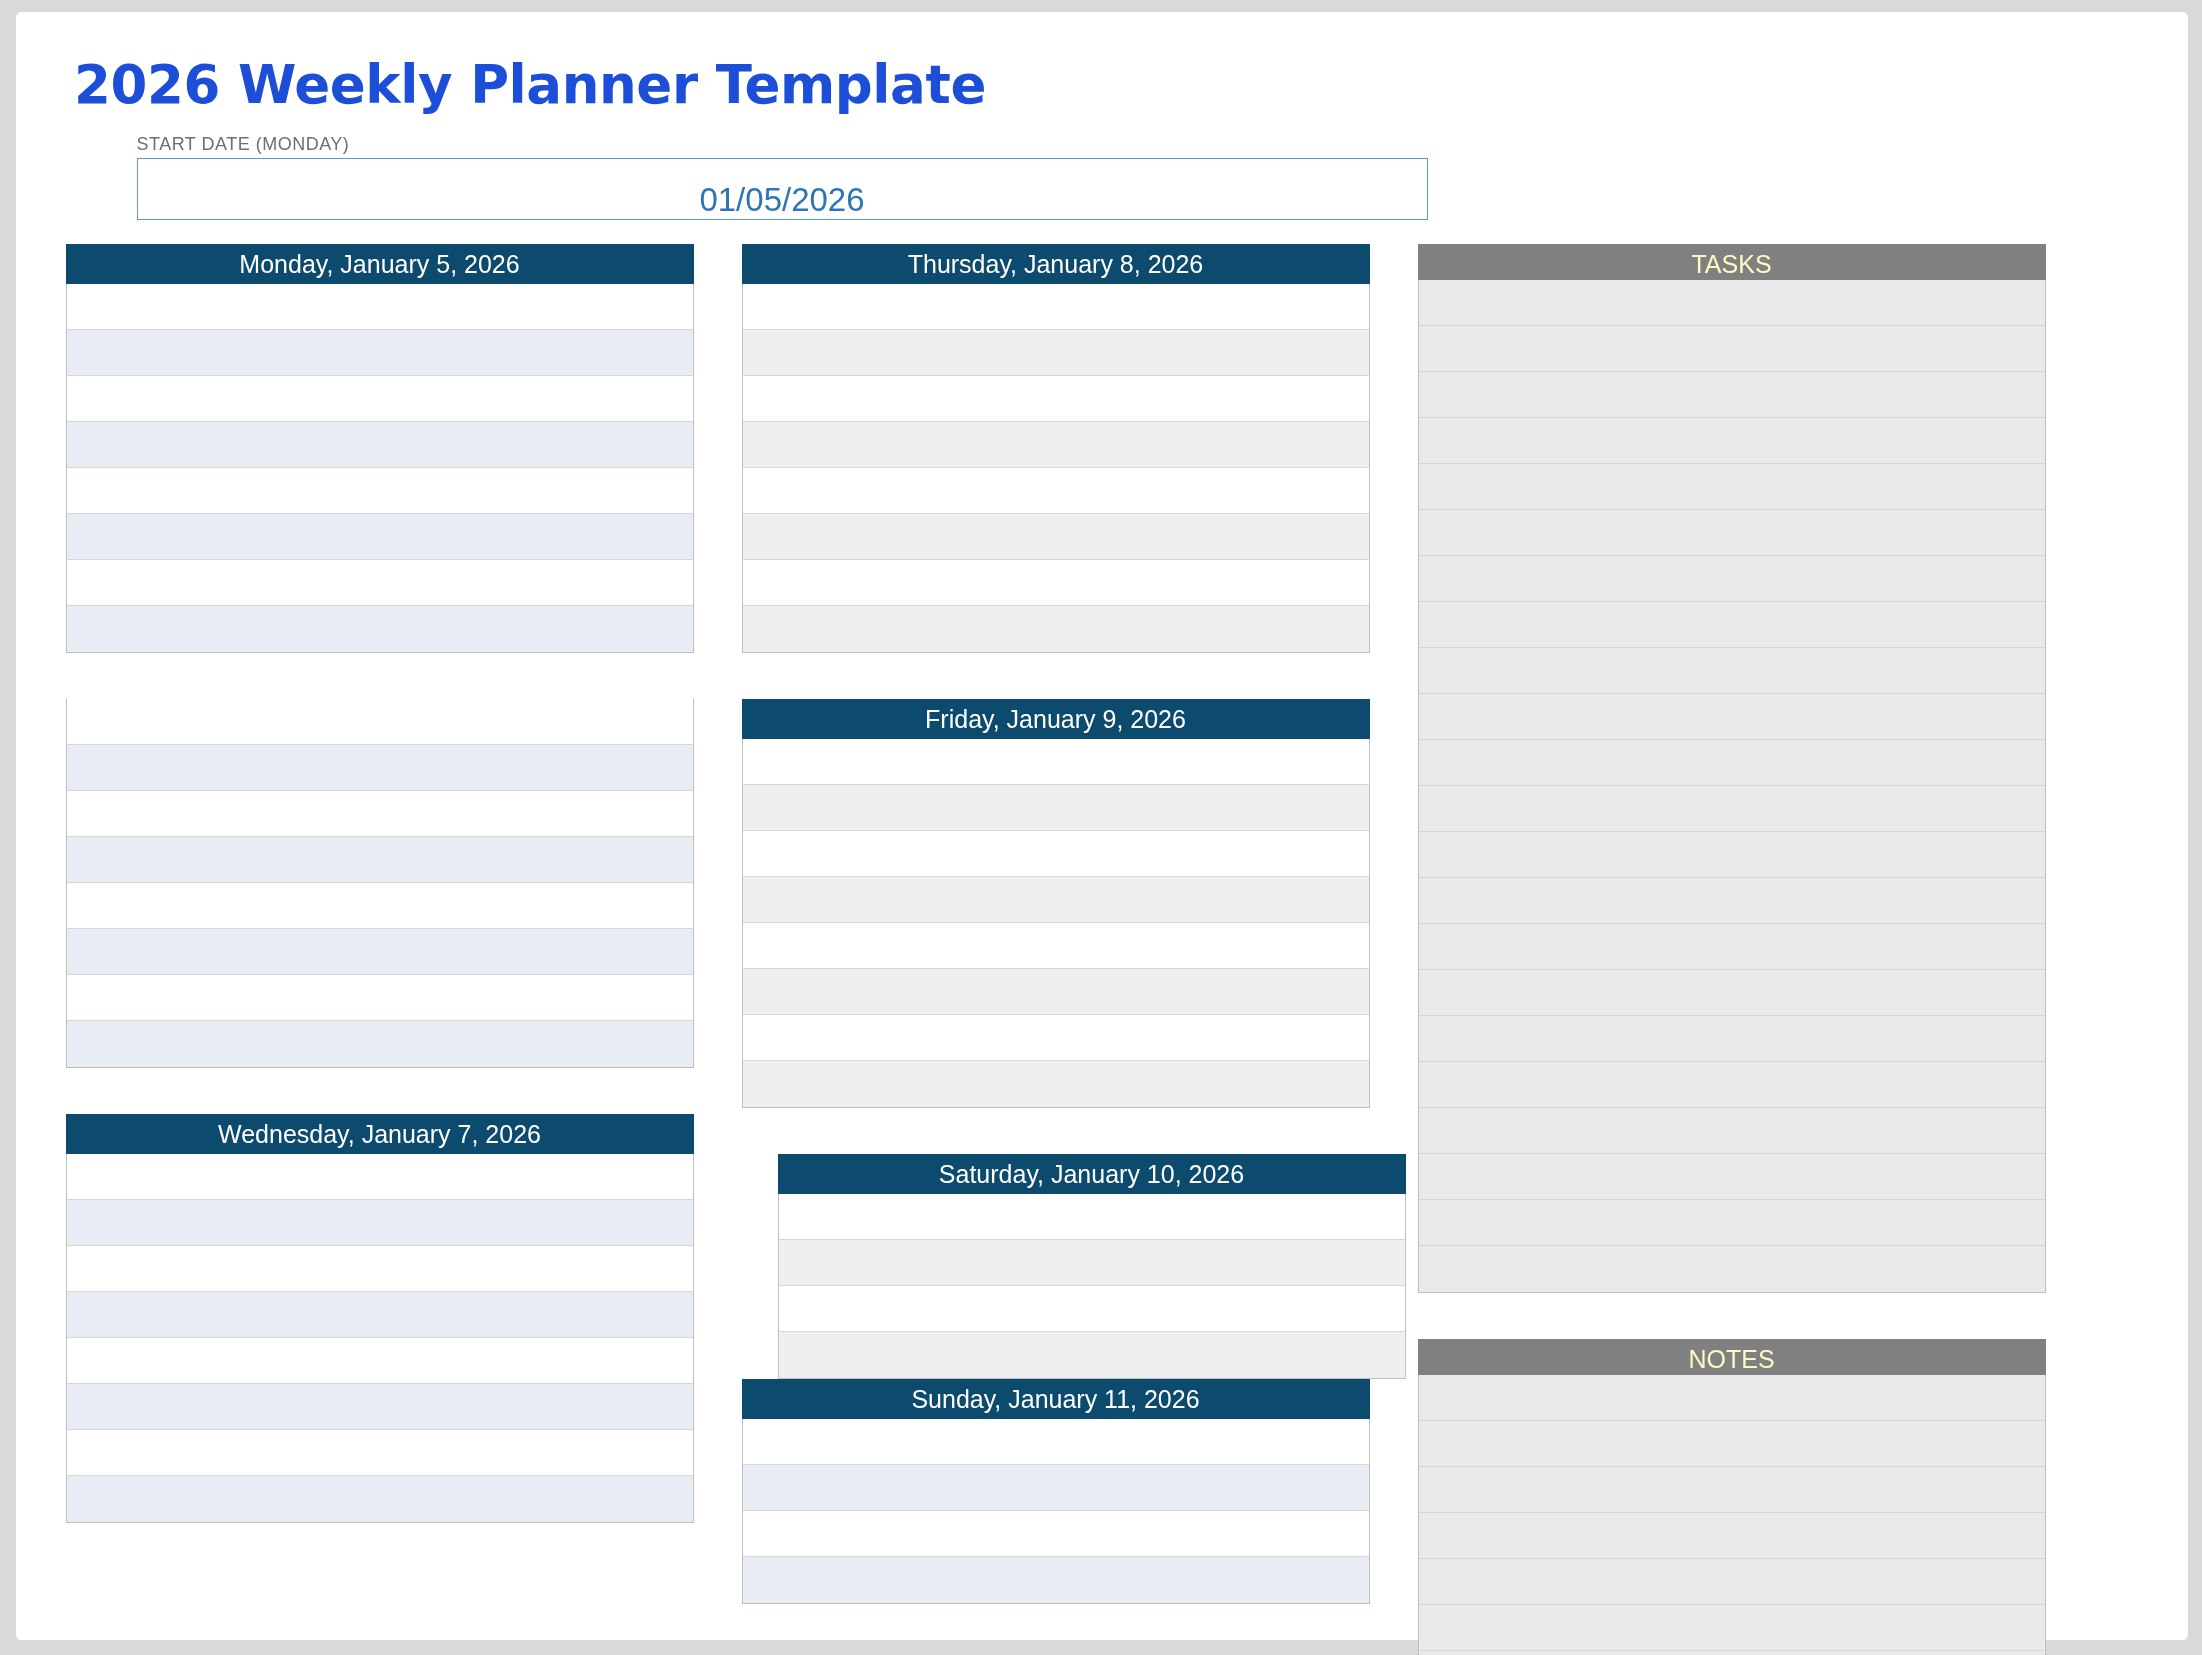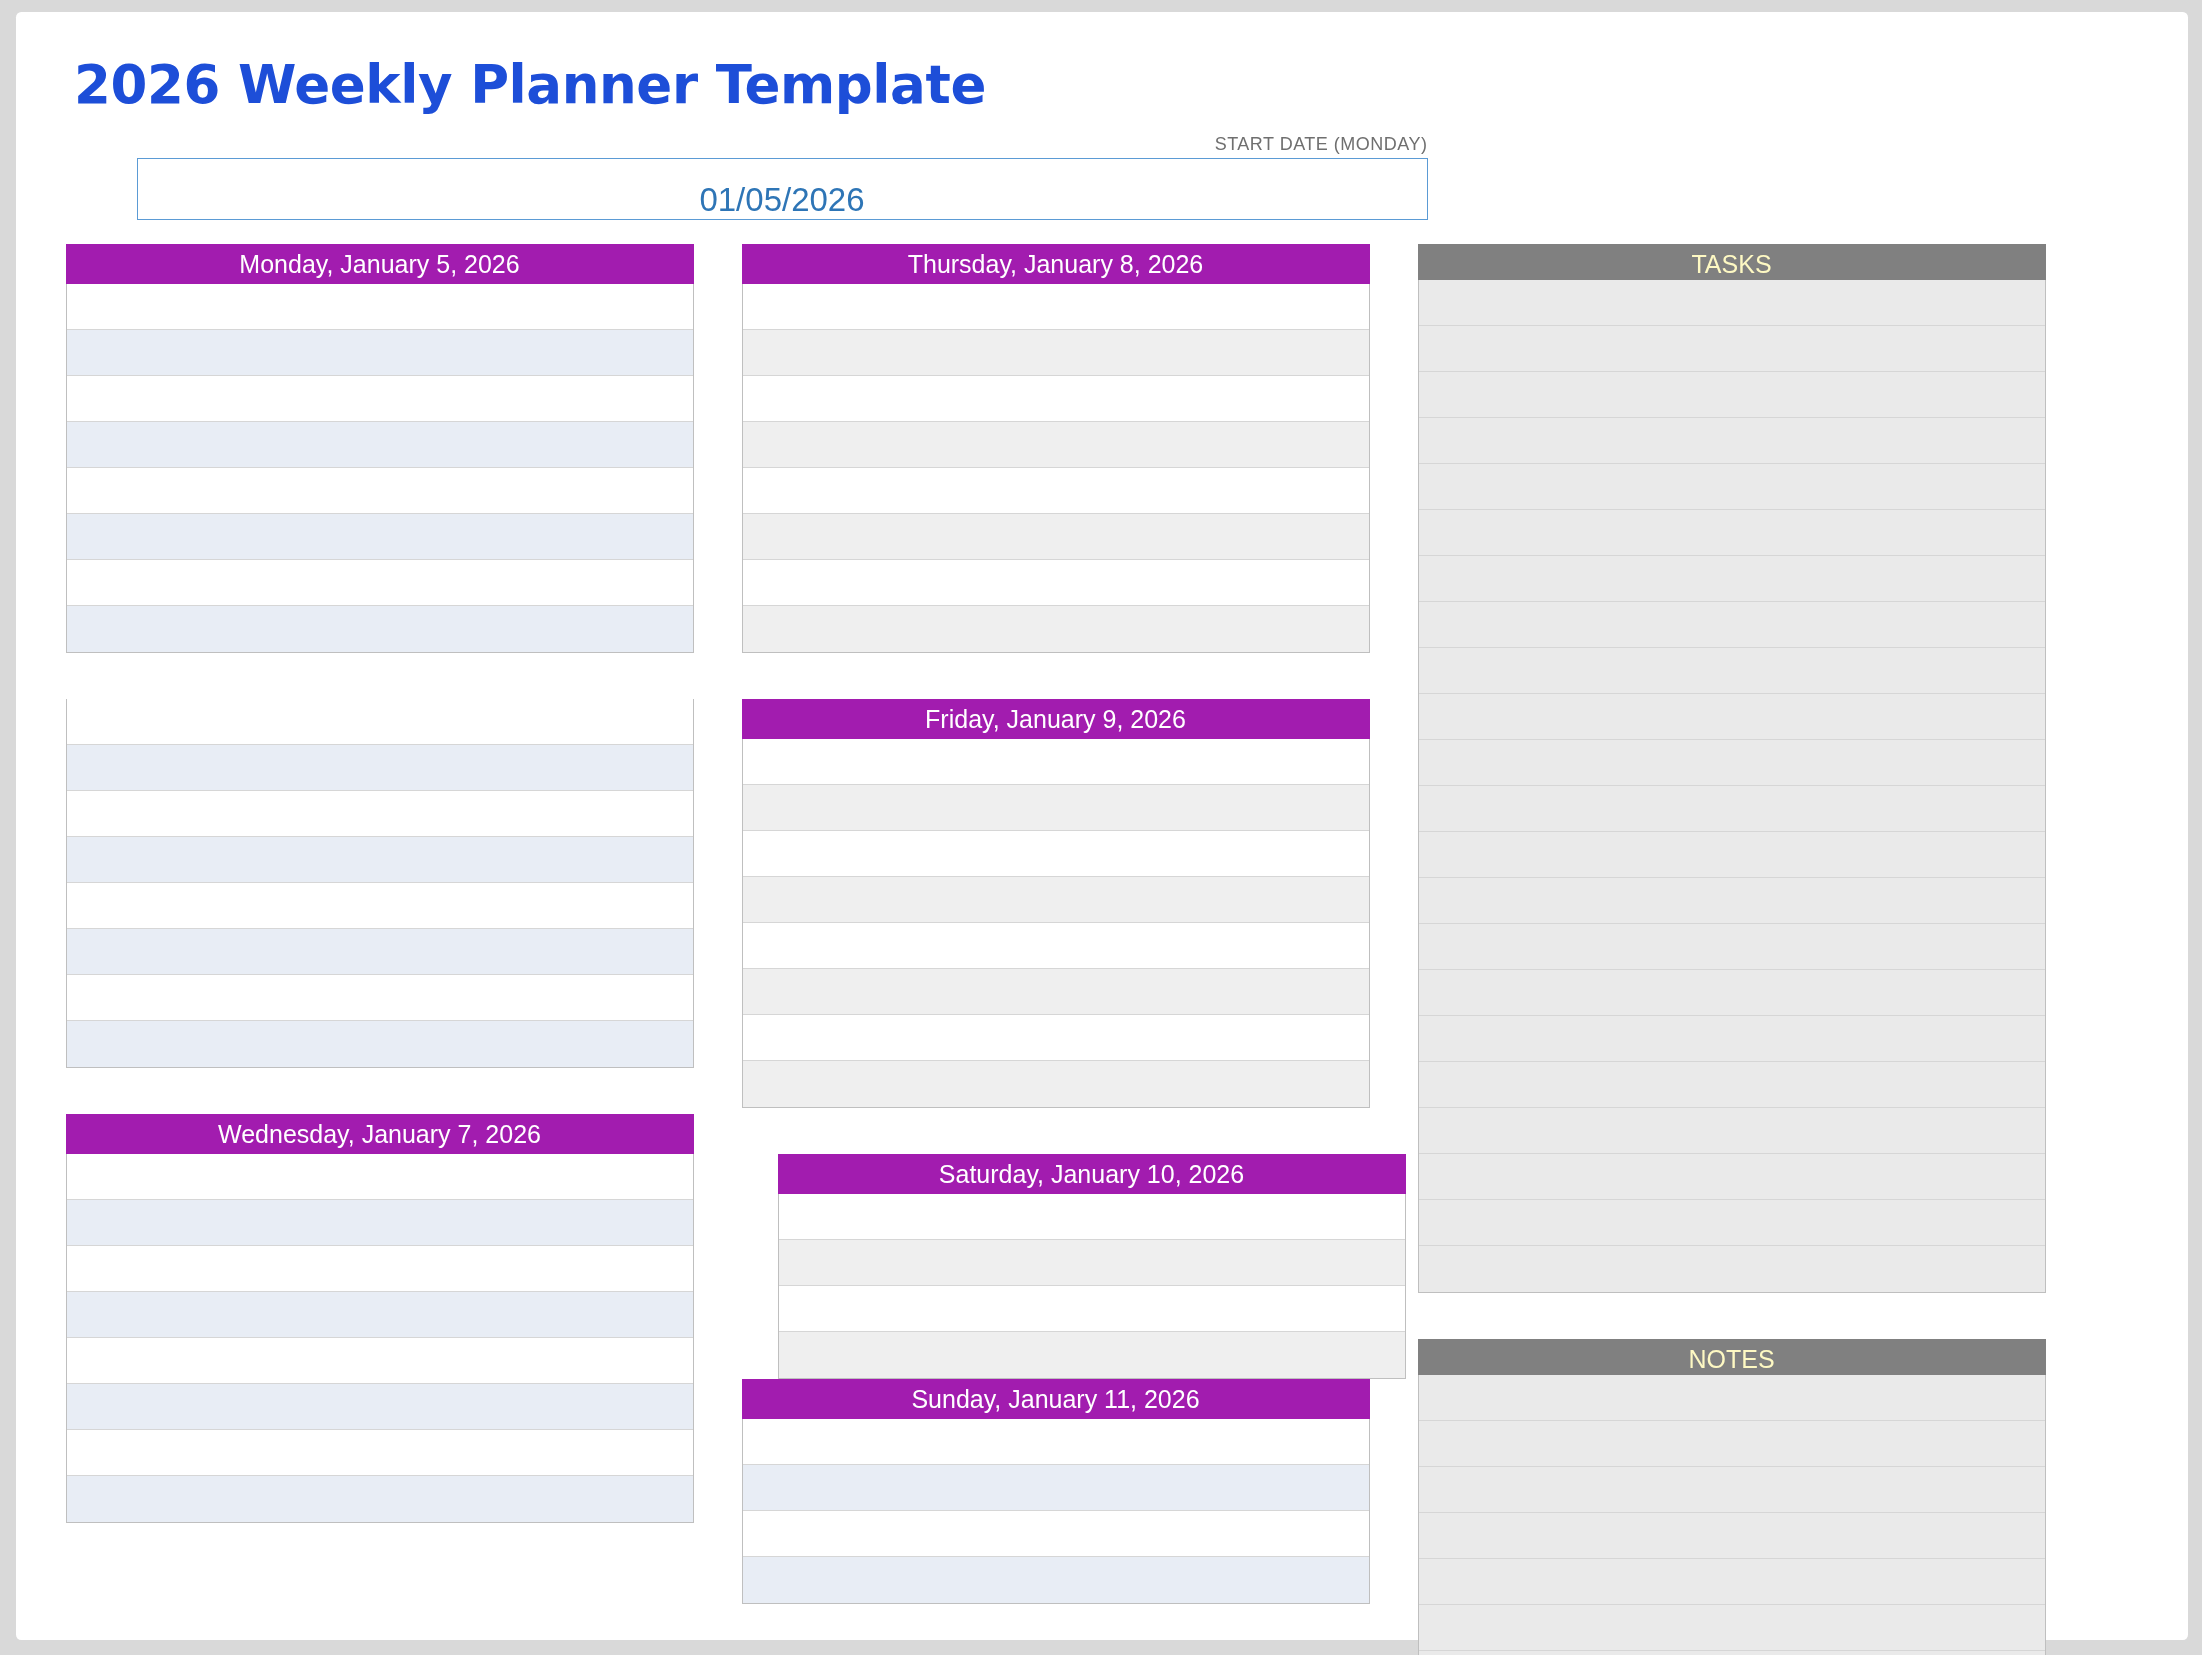--- a/index.html
+++ b/index.html
@@ -39,21 +39,21 @@
     font-family: "DejaVu Sans", sans-serif;
   }
 
   
   .startdate-wrap {
     margin-top: 19px;
     width: 1291px;
     margin-left: 71px;
   }
   .startdate-label {
-    text-align: right;
+    text-align: left;
     font-size: 18px;
     color: #6f6f6f;
     letter-spacing: 0.5px;
     margin-bottom: 3.4px;
   }
   .startdate-input {
     border: 1.7px solid #5b9bd5;
     height: 62px;
     display: flex;
     align-items: flex-end;
@@ -75,21 +75,21 @@
   .col {
     display: flex;
     flex-direction: column;
     gap: 46px;
   }
   .col-a, .col-b { width: 628px; }
   .col-c { width: 628px; }
 
   .day-block { width: 100%; }
   .day-head {
-    background: #a21caf;
+    background: #0c4a6e;
     color: #ffffff;
     text-align: center;
     font-size: 25px;
     height: 40px;
     line-height: 40px;
     box-sizing: border-box;
   }
   .lines {
     border-left: 0.9px solid #bfbfbf;
     border-right: 0.9px solid #bfbfbf;

